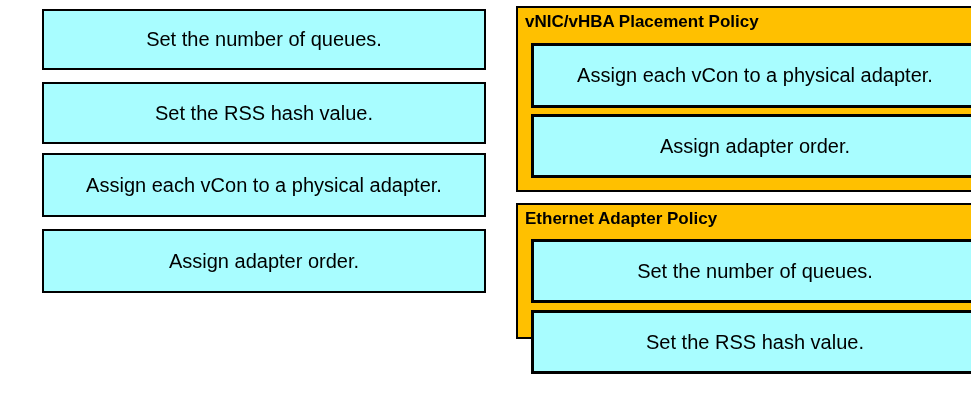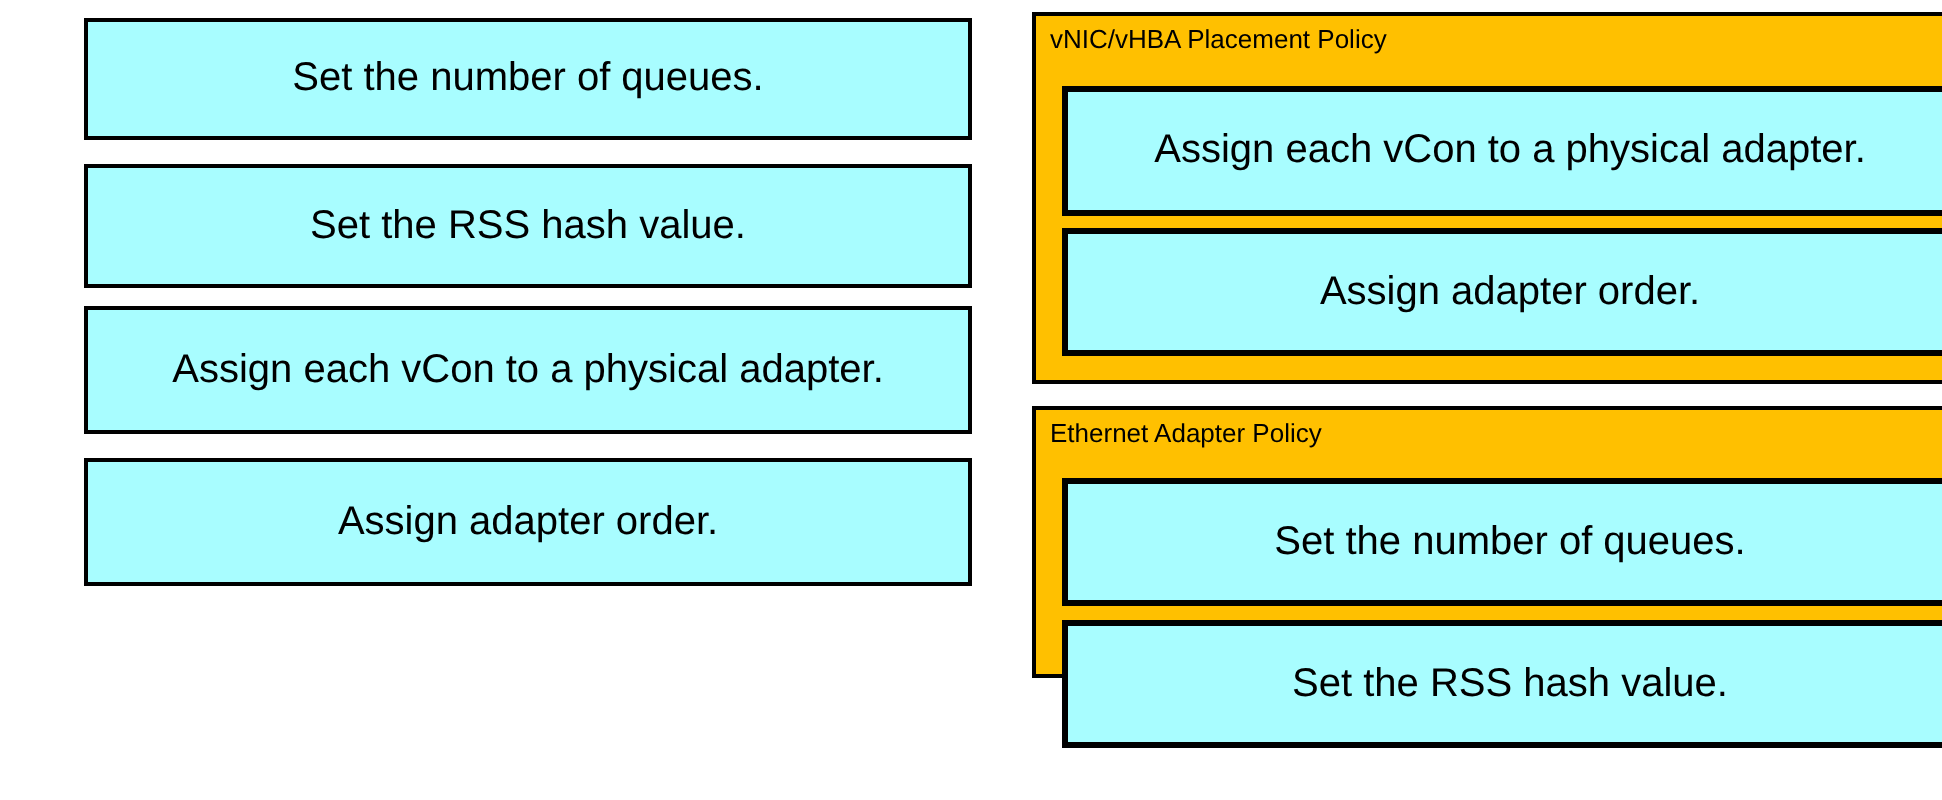--- a/index.html
+++ b/index.html
@@ -39,22 +39,22 @@
     background: #ffc000;
     border: 2px solid #000000;
   }
   #panel-1 { top: 6px;   height: 186px; }
   #panel-2 { top: 203px; height: 136px; }
 
   .panel-title {
     position: absolute;
     top: 4px;
     left: 7px;
-    font-size: 13px;
-    font-weight: normal;
+    font-size: 17px;
+    font-weight: bold;
     white-space: nowrap;
   }
 
   .drop-slot {
     position: absolute;
     left: 13px;
     width: 448px;
     background: #a8fdff;
     border: 3px solid #000000;
     display: flex;

